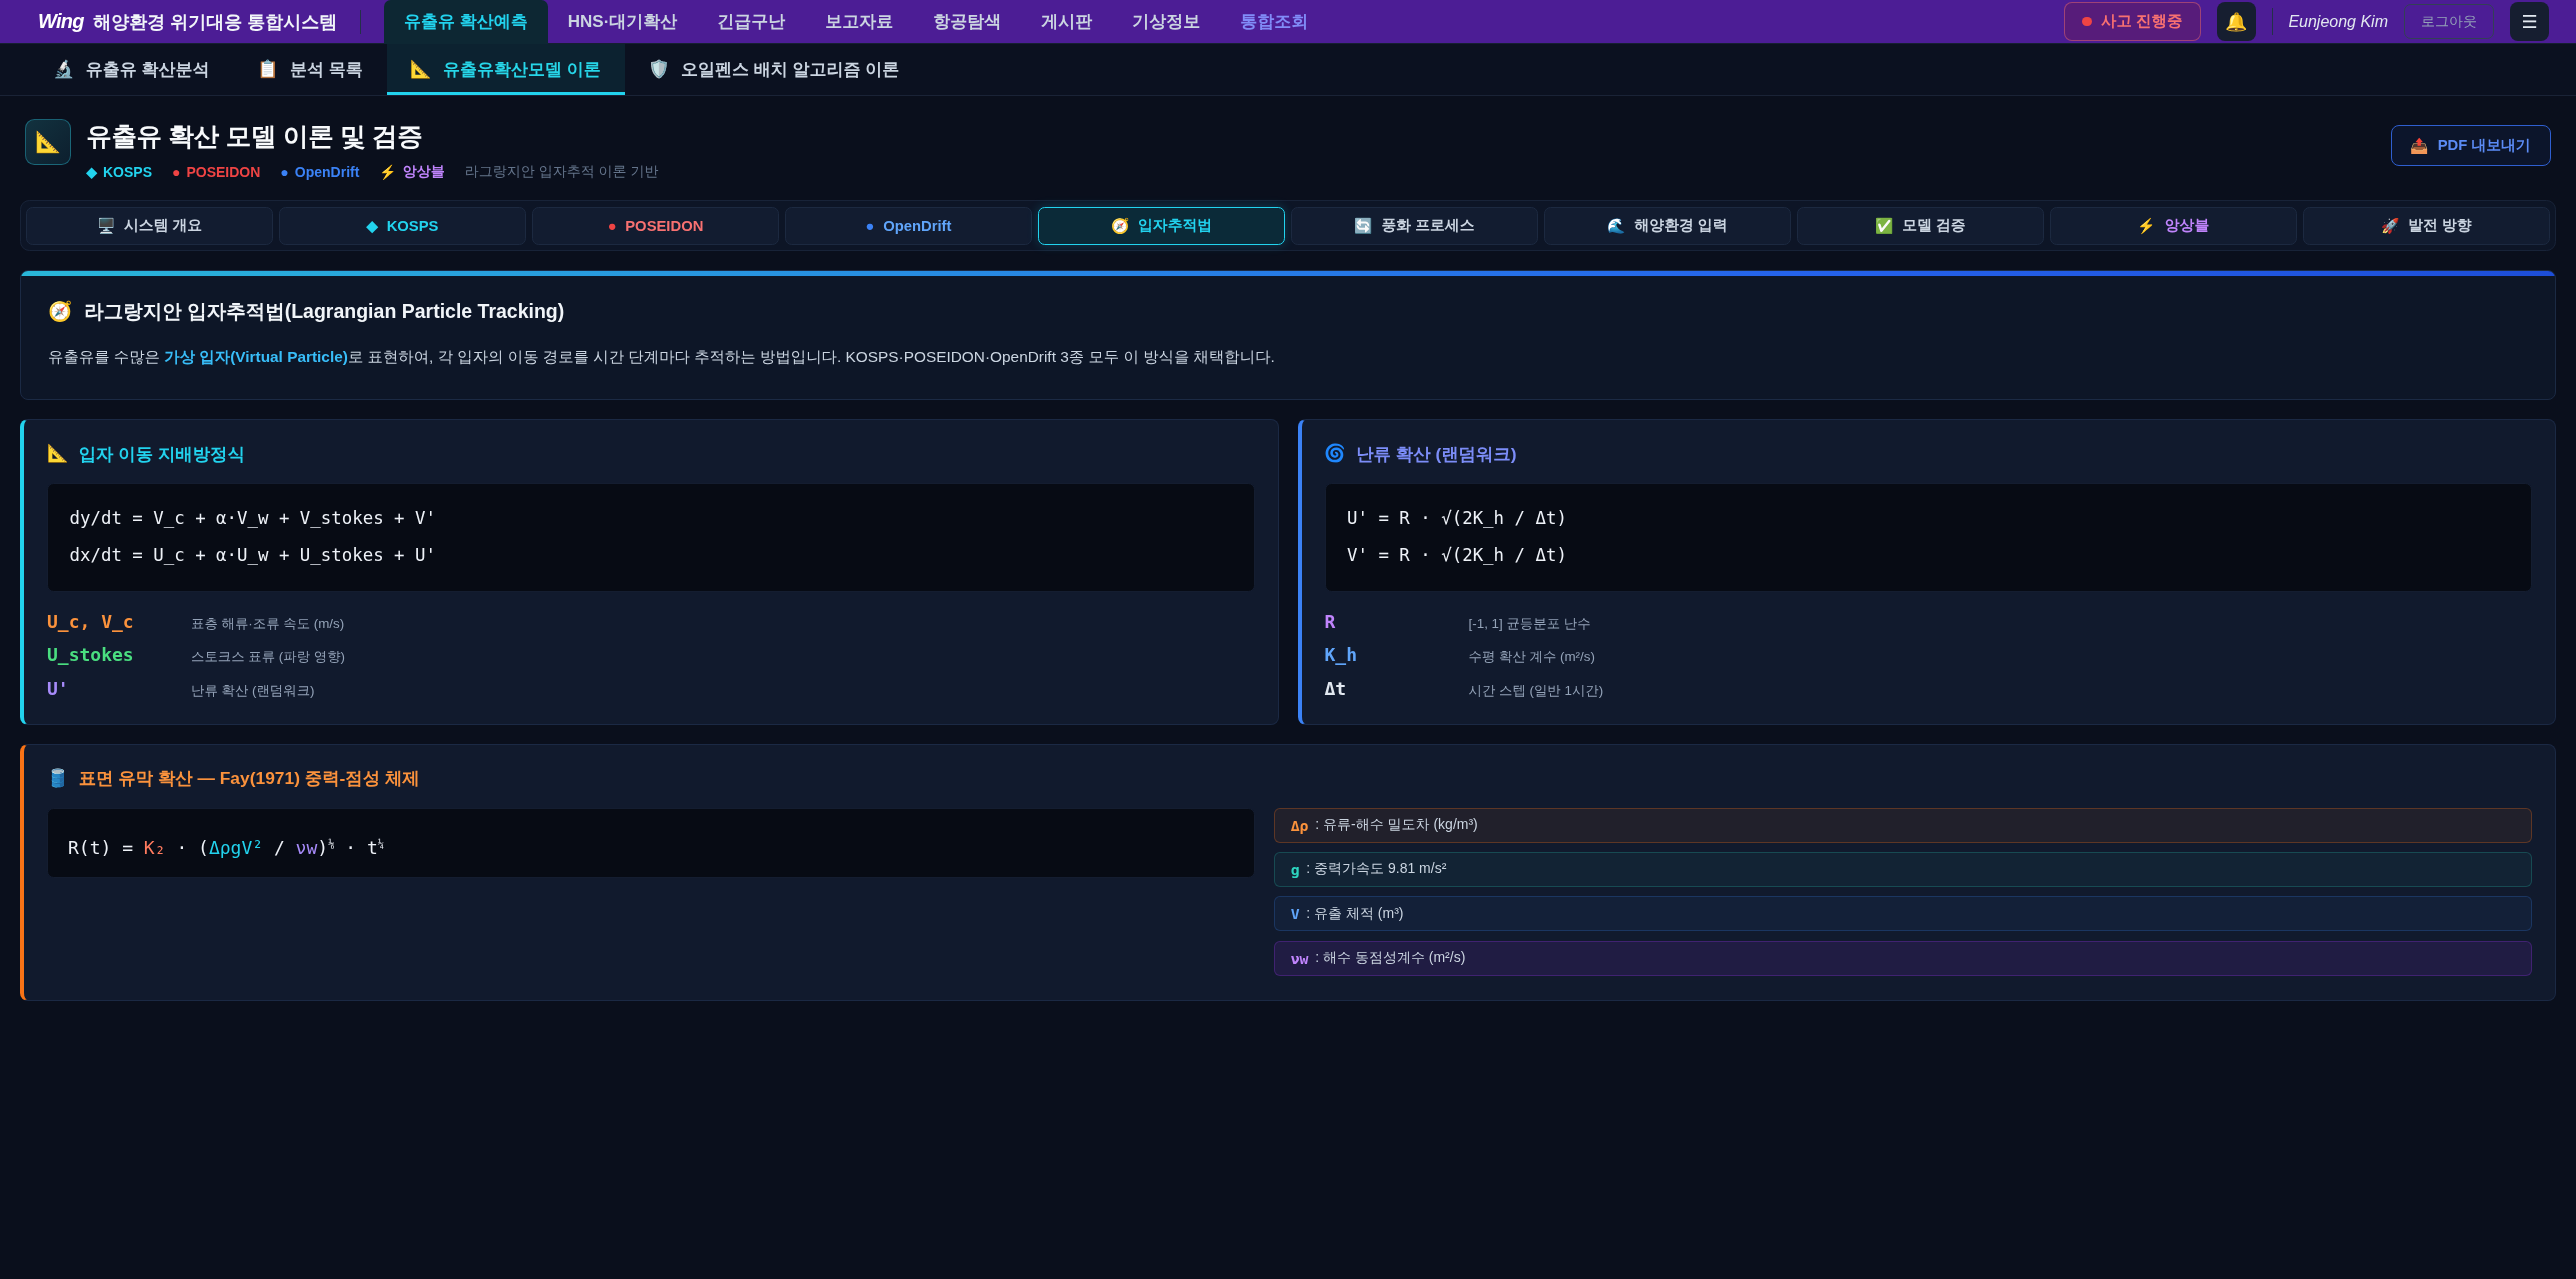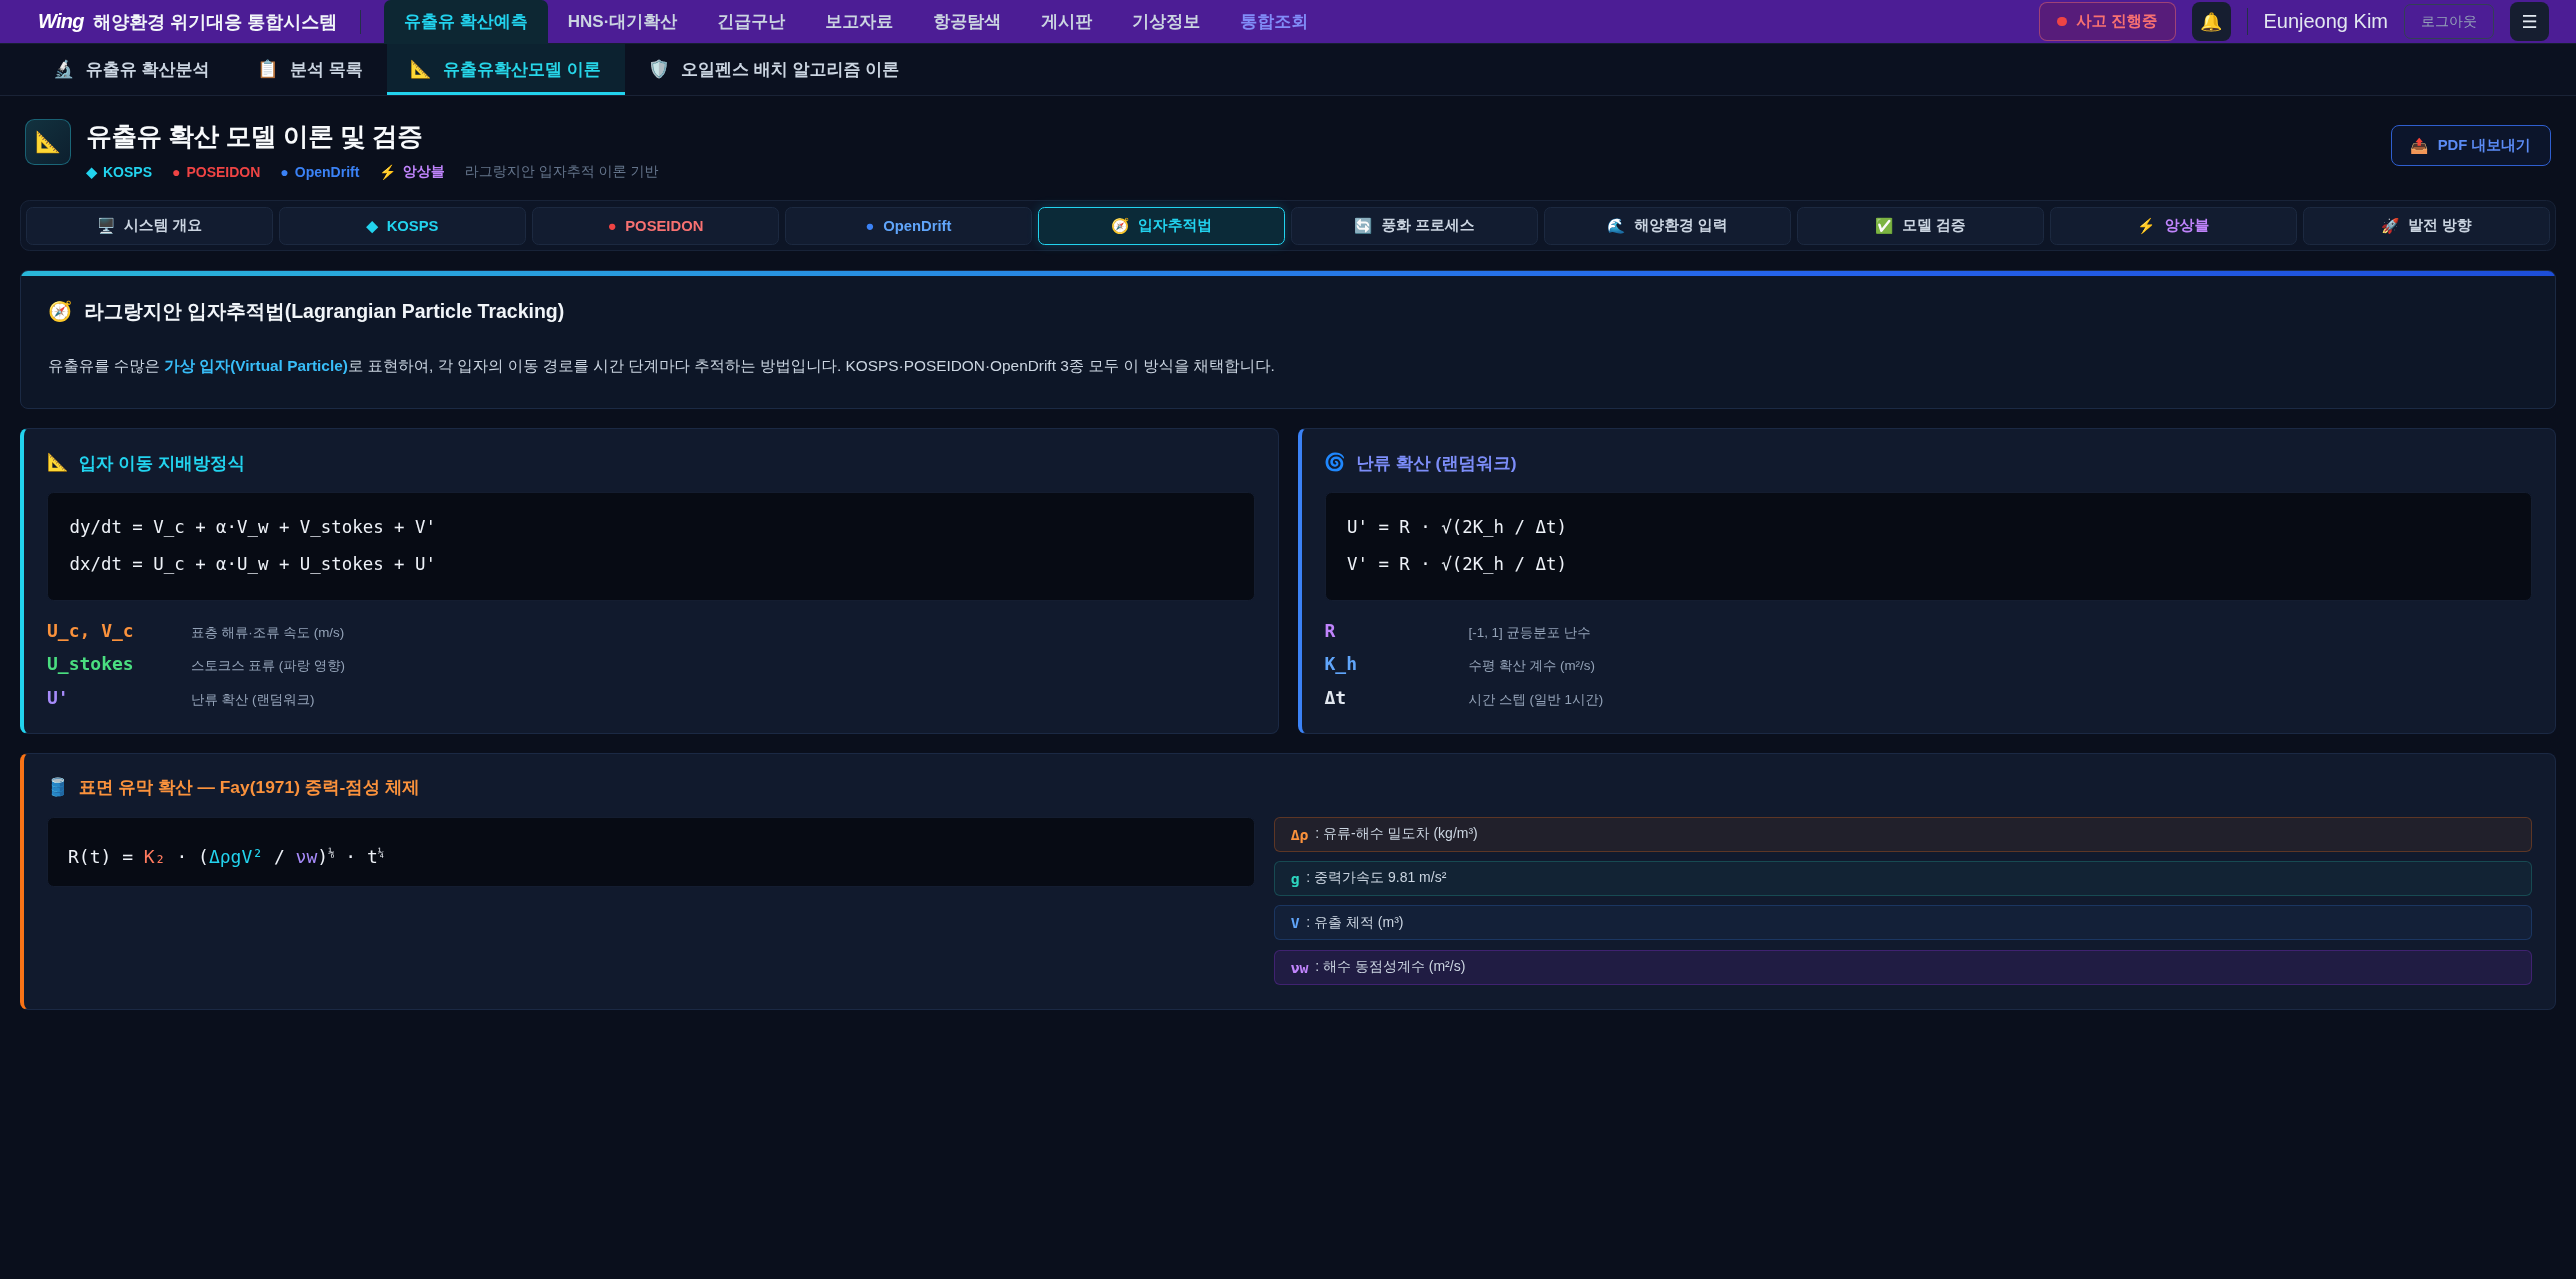--- a/index.html
+++ b/index.html
@@ -30,21 +30,21 @@
     display:flex; align-items:center; gap:9.4px; padding:8px 17.4px;
     border:0.7px solid rgba(248,113,113,.45); border-radius:8px;
     background:rgba(127,29,29,.22); color:#f87171; font-size:15.4px; font-weight:600; white-space:nowrap;
   }
   .status-dot { width:9.4px; height:9.4px; border-radius:50%; background:#ef4444; }
   .icon-btn {
     width:39px; height:39px; border-radius:8px; background:#161e30;
     display:flex; align-items:center; justify-content:center; font-size:18px; color:#e2e8f0; cursor:pointer;
   }
   .vdivider { width:0.7px; height:27px; background:#243049; }
-  .user-name { font-size:20px; color:#e2e8f0; white-space:nowrap; }
+  .user-name { font-size:16px; color:#e2e8f0; white-space:nowrap;font-style:italic; }
   .logout-btn {
     background:transparent; border:0.7px solid #334155; border-radius:6.7px;
     color:#94a3b8; font-size:14px; padding:7.4px 16px; font-family:inherit; cursor:pointer; white-space:nowrap;
   }
   
   .tabbar {
     height:52px; background:#0b1120; border-bottom:0.7px solid #1a2336;
     display:flex; align-items:stretch; padding-left:29.5px;
   }
   .tab { position:relative; display:flex; align-items:center; gap:10.7px; padding:0 24px;
@@ -85,21 +85,21 @@
   .pill .pill-icon { font-size:14.8px; }
   .pill.active { background:#0b2a38; border:1.3px solid #22d3ee; color:#22d3ee; box-shadow:0 0 10.7px rgba(34,211,238,.22); }
   
   .intro-card {
     position:relative; overflow:hidden; background:#0d1627; border:0.7px solid #1b2a44;
     border-radius:8px; padding:27px 27px 29.5px; margin-bottom:19px;
   }
   .intro-card::before { content:""; position:absolute; top:0; left:0; right:0; height:4.7px;
     background:linear-gradient(90deg,#29b6d8,#2563eb 70%,#1d4ed8); }
   .intro-title { display:flex; align-items:center; gap:12px; font-size:19.5px; font-weight:700; color:#f1f5f9; }
-  .intro-body { margin-top:29px; font-size:15.4px; color:#cbd5e1; line-height:1.6; }
+  .intro-body { margin-top:20px; font-size:15.4px; color:#cbd5e1; line-height:1.6; }
   .intro-highlight { color:#38bdf8; font-weight:700; }
   
   .two-col { display:grid; grid-template-columns:1fr 1fr; gap:19px; margin-bottom:19px; }
   .card { background:#111a2d; border:0.7px solid #1b2944; border-radius:8px; padding:21.5px 23px 24px; }
   .card-governing { border-left:4px solid #22d3ee; }
   .card-turbulence { border-left:4px solid #3b82f6; }
   .card-title { display:flex; align-items:center; gap:10px; font-size:17.4px; font-weight:700; }
   .card-governing .card-title { color:#22d3ee; }
   .card-turbulence .card-title { color:#7c8df8; }
   .code-block {

